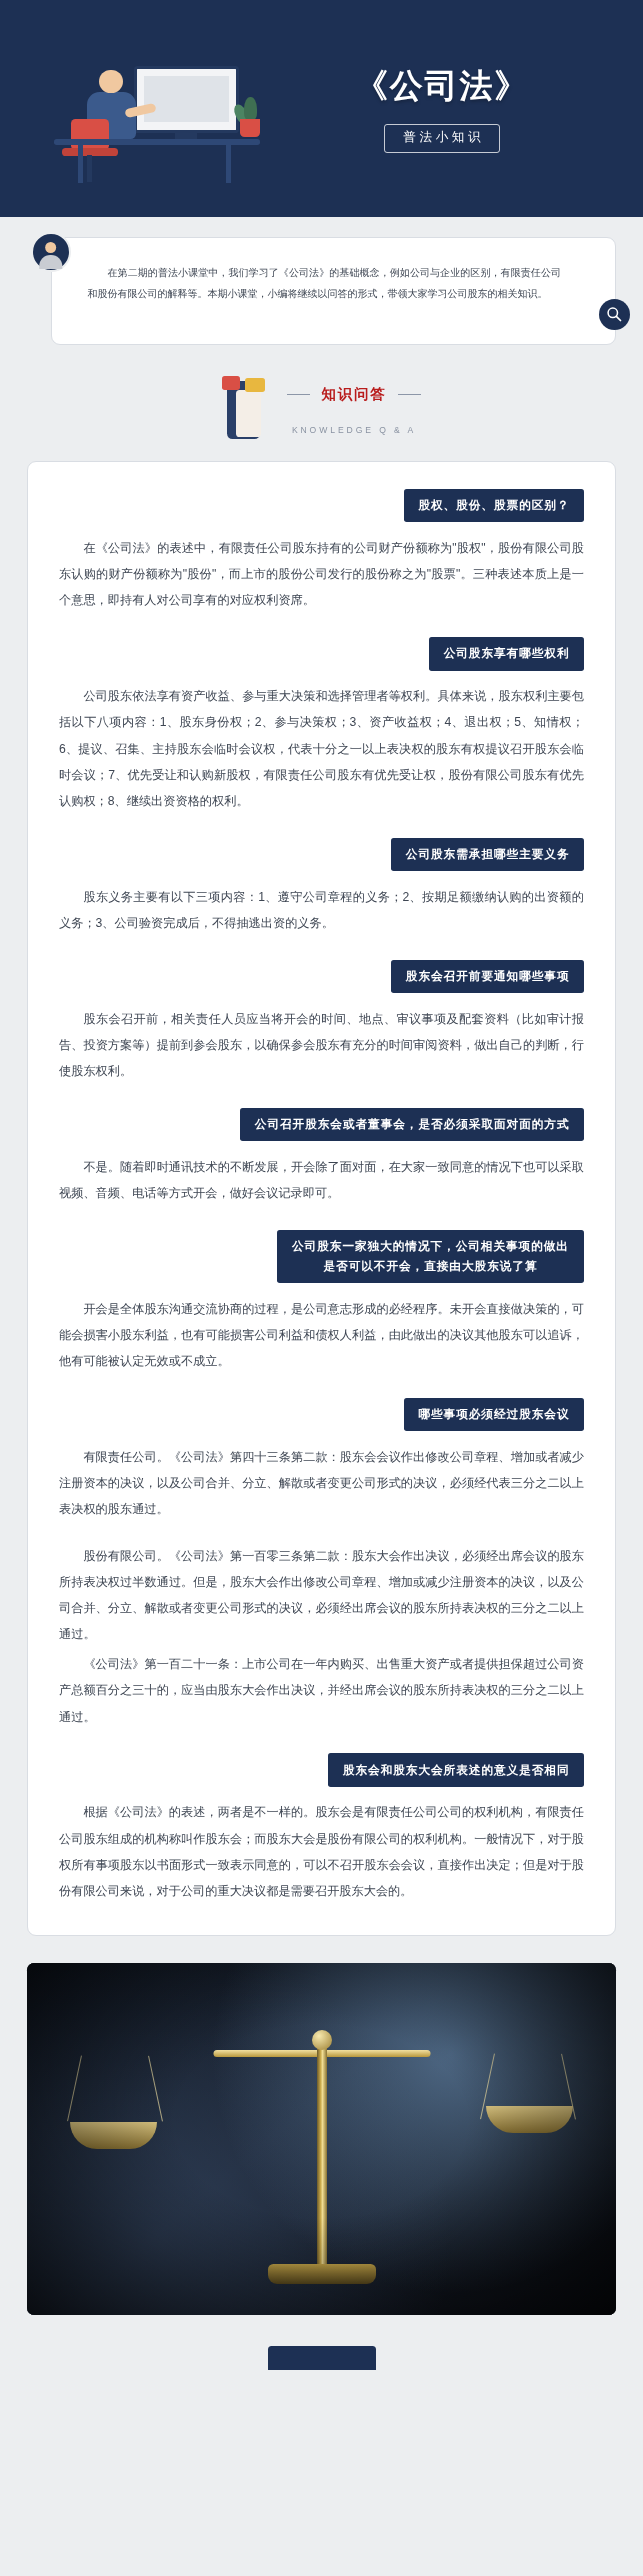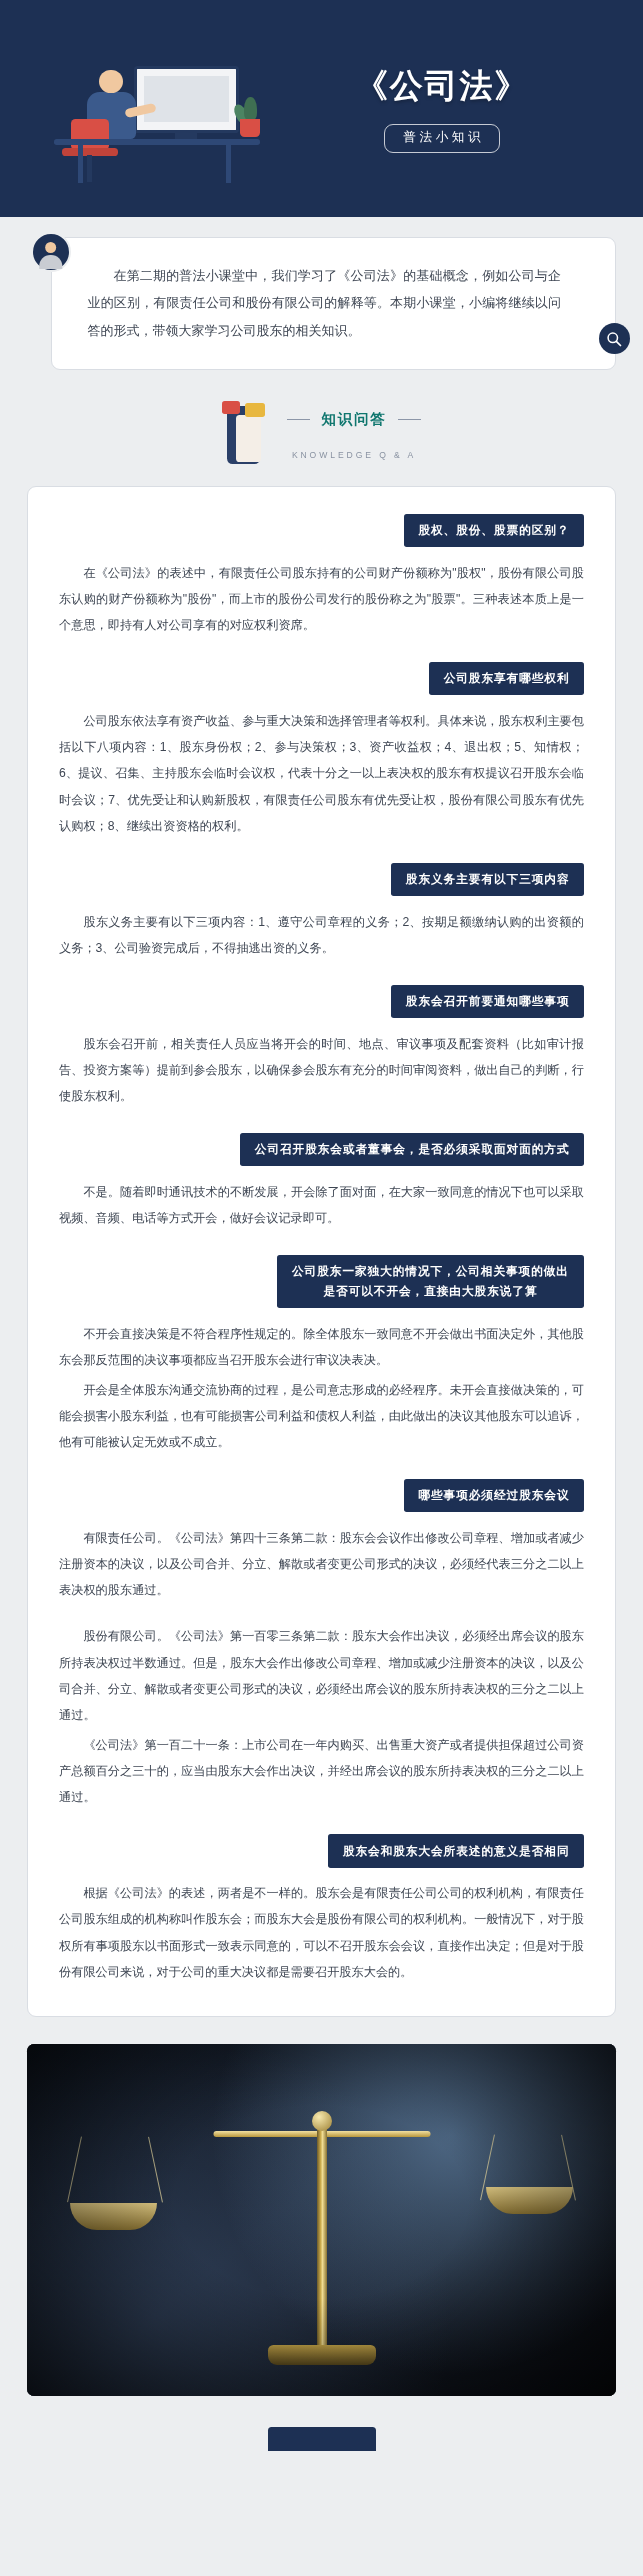--- a/index.html
+++ b/index.html
@@ -51,21 +51,21 @@
     text-shadow: 0 1.8px 3.6px rgba(0,0,0,.25);
   }
   .hero-sub {
     display: inline-block;
     margin-top: 14.5px;
     border: 0.9px solid rgba(255,255,255,.75);
     color: #ffffff;
     font-size: 12.6px;
     letter-spacing: 3.6px;
     padding: 4.5px 14.5px 5.4px 18px;
-    border-radius: 9px;
+    border-radius: 3px;
   }
 
   
   .desk-top {
     position: absolute;
     left: 7.2px; top: 107px;
     width: 206px; height: 6.3px;
     background: #2e4876;
     border-radius: 2.7px;
   }
@@ -155,21 +155,21 @@
   .intro-card {
     margin-left: 23.5px;
     background: #ffffff;
     border: 0.9px solid #d9dde3;
     border-radius: 9px;
     padding: 23.5px 54px 23.5px 36px;
     position: relative;
     min-height: 108px;
   }
   .intro-text {
-    font-size: 13px;
+    font-size: 10px;
     line-height: 2.15;
     color: #3e4653;
     text-align: justify;
     text-indent: 2em;
   }
   .search-btn {
     position: absolute;
     right: -14.5px; bottom: 14.5px;
     width: 31px; height: 31px;
     border-radius: 50%;
@@ -212,21 +212,21 @@
   }
   .bubble-yellow {
     position: absolute; left: 23.5px; top: 1.8px;
     width: 20px; height: 14.5px;
     background: #e8b73f;
     border-radius: 2.7px;
   }
   .qa-titles { text-align: center; }
   .qa-cn {
     font-size: 14.5px;
-    color: #0f766e;
+    color: #b91c1c;
     font-weight: bold;
     letter-spacing: 1.8px;
     display: inline-flex;
     align-items: center;
     gap: 11px;
   }
   .qa-cn:before, .qa-cn:after {
     content: "";
     width: 23.5px; height: 0.9px; background: #8c96a8;
   }
@@ -426,38 +426,37 @@
       <div class="qtag">股权、股份、股票的区别？</div>
     </div>
     <p class="para">在《公司法》的表述中，有限责任公司股东持有的公司财产份额称为"股权"，股份有限公司股东认购的财产份额称为"股份"，而上市的股份公司发行的股份称之为"股票"。三种表述本质上是一个意思，即持有人对公司享有的对应权利资席。</p>
 
     <div class="qtag-row">
       <div class="qtag">公司股东享有哪些权利</div>
     </div>
     <p class="para">公司股东依法享有资产收益、参与重大决策和选择管理者等权利。具体来说，股东权利主要包括以下八项内容：1、股东身份权；2、参与决策权；3、资产收益权；4、退出权；5、知情权；6、提议、召集、主持股东会临时会议权，代表十分之一以上表决权的股东有权提议召开股东会临时会议；7、优先受让和认购新股权，有限责任公司股东有优先受让权，股份有限公司股东有优先认购权；8、继续出资资格的权利。</p>
 
     <div class="qtag-row">
-      <div class="qtag">股东义务主要有以下三项内容</div>
+      <div class="qtag">公司股东需承担哪些主要义务</div>
     </div>
     <p class="para">股东义务主要有以下三项内容：1、遵守公司章程的义务；2、按期足额缴纳认购的出资额的义务；3、公司验资完成后，不得抽逃出资的义务。</p>
 
     <div class="qtag-row">
       <div class="qtag">股东会召开前要通知哪些事项</div>
     </div>
     <p class="para">股东会召开前，相关责任人员应当将开会的时间、地点、审议事项及配套资料（比如审计报告、投资方案等）提前到参会股东，以确保参会股东有充分的时间审阅资料，做出自己的判断，行使股东权利。</p>
 
     <div class="qtag-row">
       <div class="qtag">公司召开股东会或者董事会，是否必须采取面对面的方式</div>
     </div>
     <p class="para">不是。随着即时通讯技术的不断发展，开会除了面对面，在大家一致同意的情况下也可以采取视频、音频、电话等方式开会，做好会议记录即可。</p>
 
     <div class="qtag-row">
       <div class="qtag wide">公司股东一家独大的情况下，公司相关事项的做出是否可以不开会，直接由大股东说了算</div>
     </div>
-    <p class="para">不开会直接决策是不符合程序性规定的。除全体股东一致同意不开会做出书面决定外，其他股东会那反范围的决议事项都应当召开股东会进行审议决表决。</p>
     <p class="para">开会是全体股东沟通交流协商的过程，是公司意志形成的必经程序。未开会直接做决策的，可能会损害小股东利益，也有可能损害公司利益和债权人利益，由此做出的决议其他股东可以追诉，他有可能被认定无效或不成立。</p>
 
     <div class="qtag-row">
       <div class="qtag">哪些事项必须经过股东会议</div>
     </div>
     <p class="para">有限责任公司。《公司法》第四十三条第二款：股东会会议作出修改公司章程、增加或者减少注册资本的决议，以及公司合并、分立、解散或者变更公司形式的决议，必须经代表三分之二以上表决权的股东通过。</p>
 
     <p class="para" style="margin-top:20px">股份有限公司。《公司法》第一百零三条第二款：股东大会作出决议，必须经出席会议的股东所持表决权过半数通过。但是，股东大会作出修改公司章程、增加或减少注册资本的决议，以及公司合并、分立、解散或者变更公司形式的决议，必须经出席会议的股东所持表决权的三分之二以上通过。</p>
     <p class="para">《公司法》第一百二十一条：上市公司在一年内购买、出售重大资产或者提供担保超过公司资产总额百分之三十的，应当由股东大会作出决议，并经出席会议的股东所持表决权的三分之二以上通过。</p>
 

